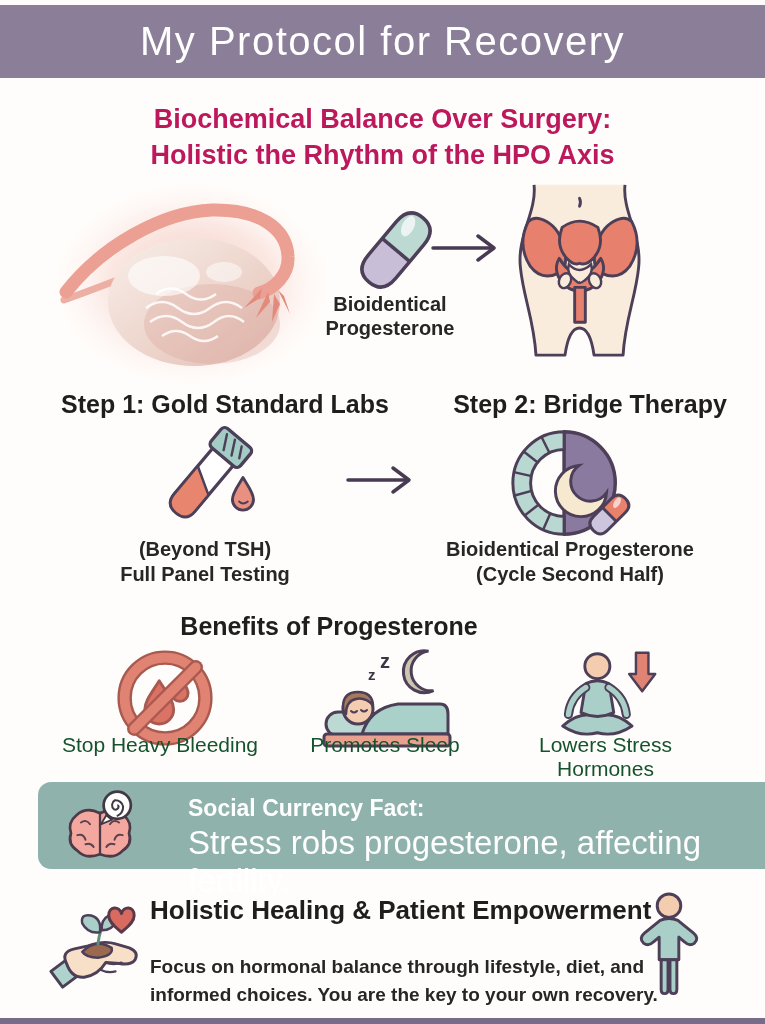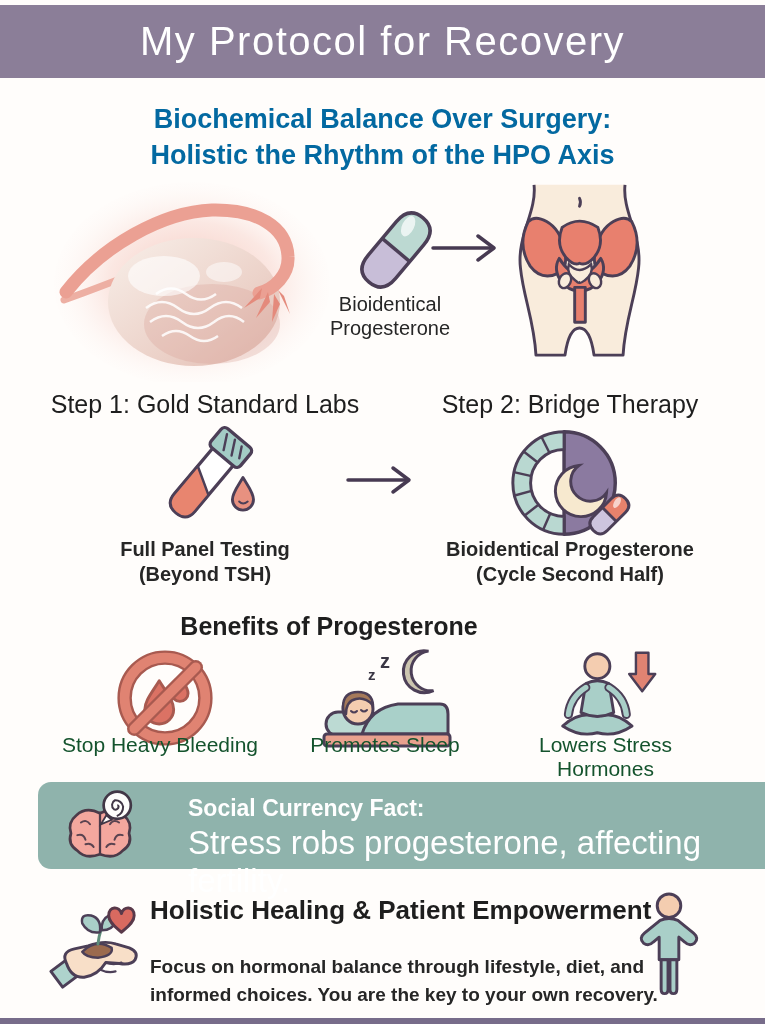--- a/index.html
+++ b/index.html
@@ -5,25 +5,25 @@
   html,body{margin:0;padding:0;background:#e8e8e8;}
   .page{position:relative;width:765px;height:1024px;margin:0 auto;background:#fffdfb;overflow:hidden;
         font-family:"Liberation Sans","DejaVu Sans",sans-serif;color:#232323;}
   .abs{position:absolute;}
   
   .title-bar{position:absolute;left:0;top:5px;width:765px;height:73px;background:#8b7e98;
              display:flex;align-items:center;justify-content:center;}
   .title-bar h1{margin:8px;font-size:40px;font-weight:300;color:#ffffff;letter-spacing:1.5px;}
   
   .intro-heading{position:absolute;left:0;top:102px;width:765px;text-align:center;
-                 font-size:27px;font-weight:700;line-height:1.32;color:#0369a1;}
+                 font-size:27px;font-weight:700;line-height:1.32;color:#be185d;}
   .pill-caption{position:absolute;left:300px;top:292px;width:180px;text-align:center;
-                font-size:20px;font-weight:400;line-height:1.2;color:#262626;}
-  
-  .step-title{position:absolute;top:390px;font-size:25px;font-weight:400;text-align:center;color:#1e1e1e;}
+                font-size:20px;font-weight:700;line-height:1.2;color:#262626;}
+  
+  .step-title{position:absolute;top:390px;font-size:25px;font-weight:700;text-align:center;color:#1e1e1e;margin-left:20px;}
   .step-title.s1{left:40px;width:330px;}
   .step-title.s2{left:420px;width:300px;}
   .step-caption{position:absolute;top:537px;font-size:20px;font-weight:600;line-height:1.25;text-align:center;color:#262626;}
   .step-caption.s1{left:90px;width:230px;}
   .step-caption.s2{left:430px;width:280px;}
   
   .benefits-title{position:absolute;left:0;top:612px;width:658px;text-align:center;
                   font-size:25px;font-weight:700;color:#1e1e1e;}
   .benefit-label{position:absolute;top:733px;font-size:21px;font-weight:500;text-align:center;color:#14532d;}
   .benefit-label.b1{left:45px;width:230px;}
@@ -162,22 +162,22 @@
     <g transform="translate(118,98) rotate(45)">
       <path d="M-10,0 V-13 Q-10,-23 0,-23 Q10,-23 10,-13 V0 Z" fill="#e8826c"></path>
       <path d="M-10,0 V13 Q-10,23 0,23 Q10,23 10,13 V0 Z" fill="#cdc4de"></path>
       <path d="M-10,-13 Q-10,-23 0,-23 Q10,-23 10,-13 V13 Q10,23 0,23 Q-10,23 -10,13 Z" fill="none" stroke="#4c3f57" stroke-width="3"></path>
       <line x1="-10" y1="0" x2="10" y2="0" stroke="#4c3f57" stroke-width="3"></line>
       <ellipse cx="-3" cy="-14" rx="3" ry="6" transform="rotate(-14 -3 -14)" fill="rgba(255,255,255,0.65)"></ellipse>
     </g>
   </svg>
 
   <div class="step-caption s1">
+    <span style="display:block">(Beyond TSH)</span>
     <span style="display:block">Full Panel Testing</span>
-    <span style="display:block">(Beyond TSH)</span>
   </div>
   <div class="step-caption s2">
     <span style="display:block">Bioidentical Progesterone</span>
     <span style="display:block">(Cycle Second Half)</span>
   </div>
 
   <div class="benefits-title">Benefits of Progesterone</div>
 
   <svg class="abs" style="left:115px;top:648px" width="100" height="100" viewBox="0 0 104 104">
     <circle cx="52" cy="52" r="42" fill="none" stroke="#a85a50" stroke-width="15"></circle>

